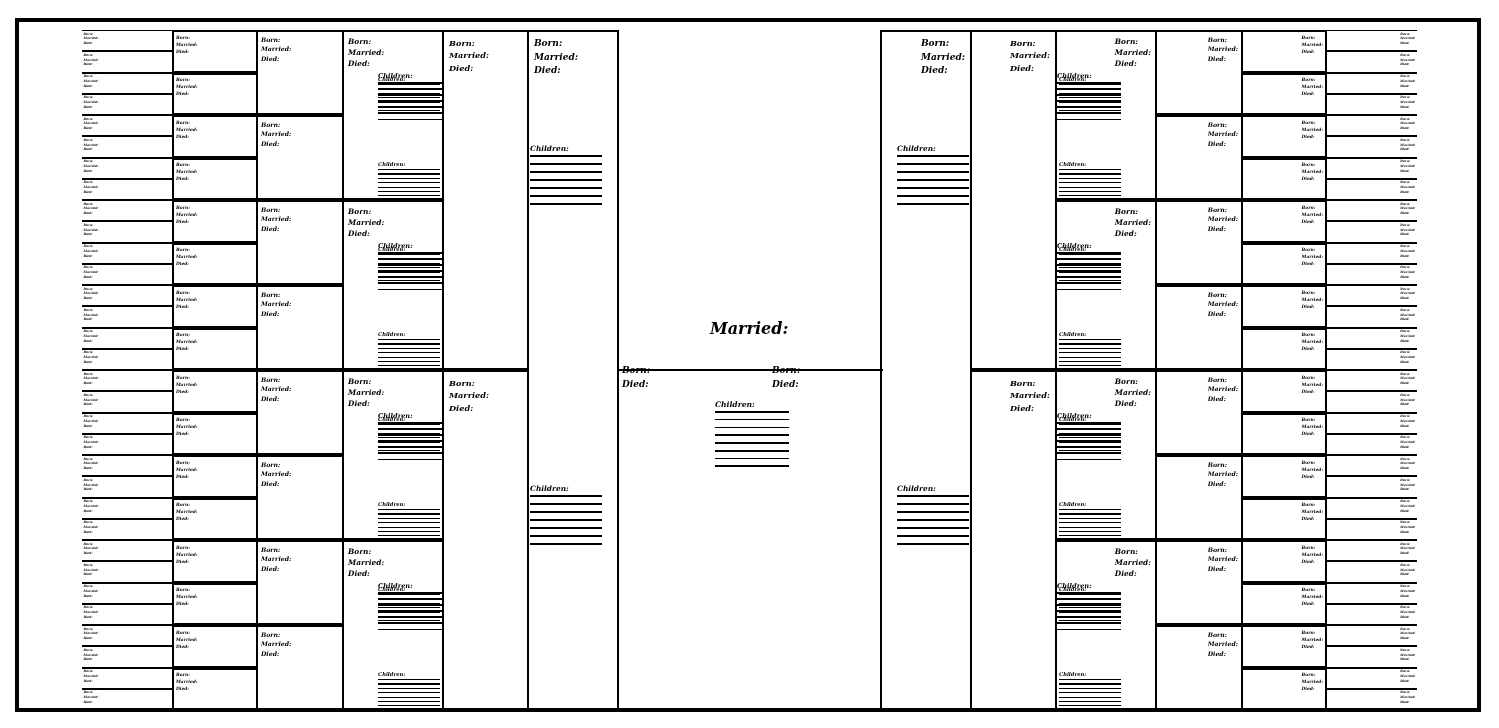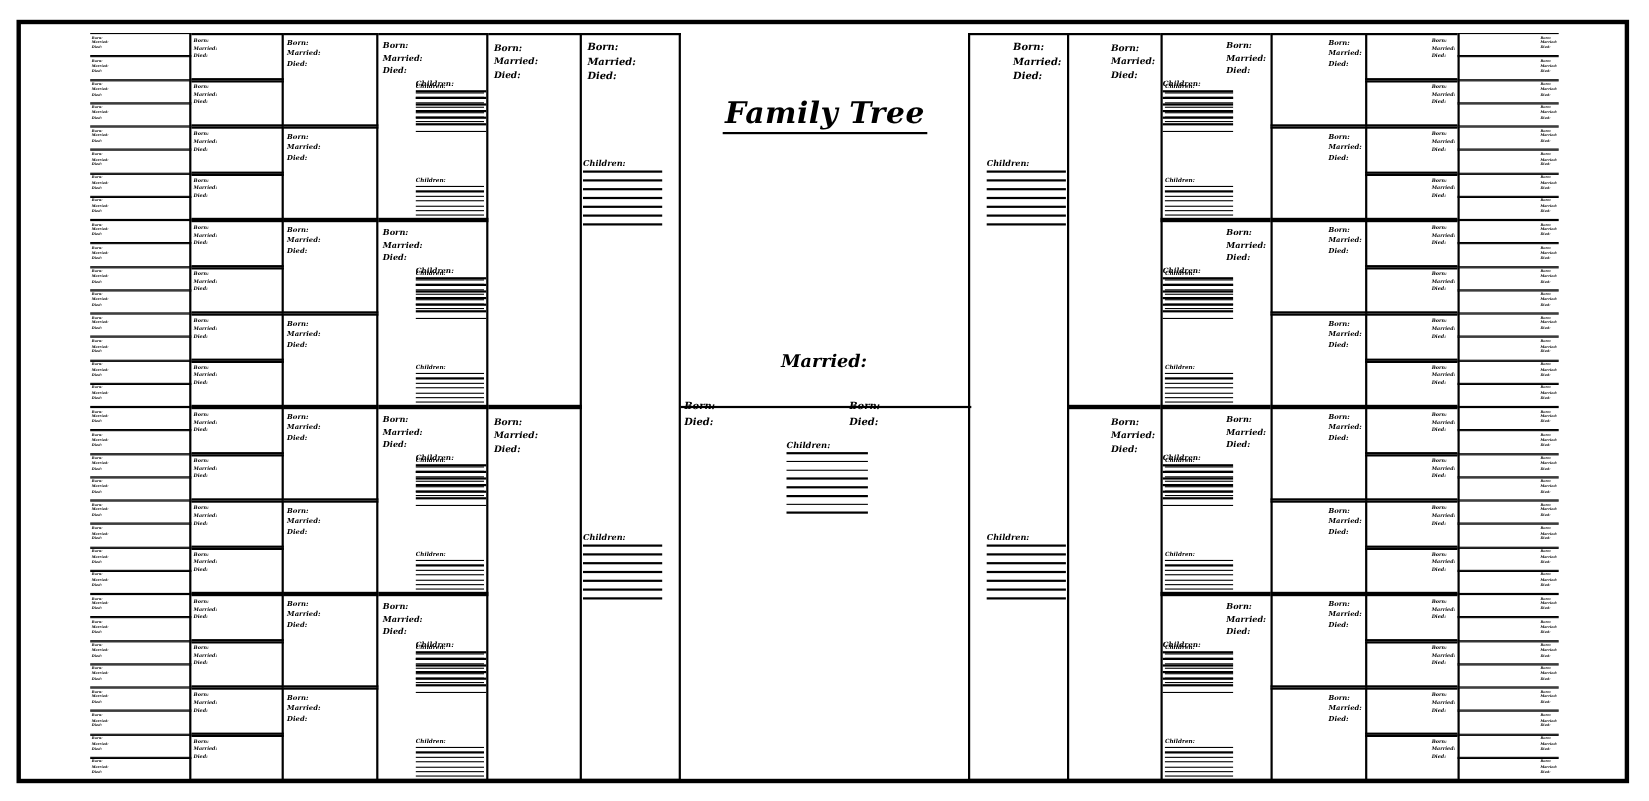--- a/index.html
+++ b/index.html
@@ -85,23 +85,20 @@
   .unionbar{position:absolute;height:2px;background:#000;}
 </style>
 </head>
 <body>
 
 <div id="page">
   <div id="frame"></div>
 
   <div id="sheet">
 
-    <div id="title">
-      <span class="tu">Family Tree</span>
-    </div>
 
     <div id="chart">
         <div class="node L g1" style="left: 82px; top: 30px; width: 92px; height: 21.25px; border-top-width: 1.6px; border-bottom-width: 1.6px;">
           <div class="fields g1" style="top: 0.5px; left: 1.5px;">
             <span class="lbl">Born:</span>
             <span class="lbl">Married:</span>
             <span class="lbl">Died:</span>
           </div>
         </div>
         <div class="node L g1" style="left: 82px; top: 51.25px; width: 92px; height: 21.25px; border-top-width: 1.6px; border-bottom-width: 1.6px;">

